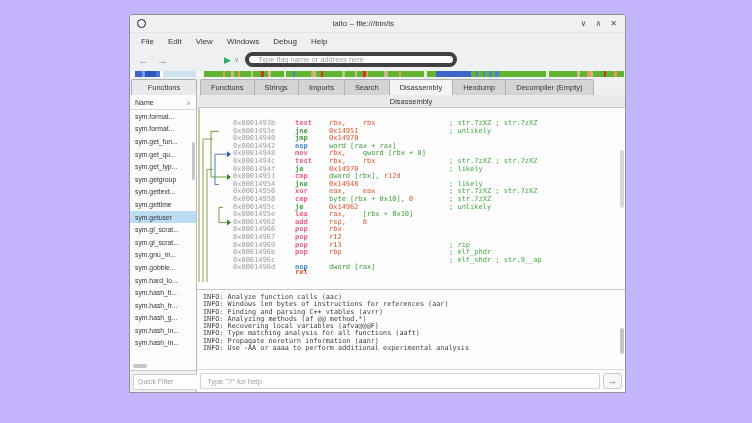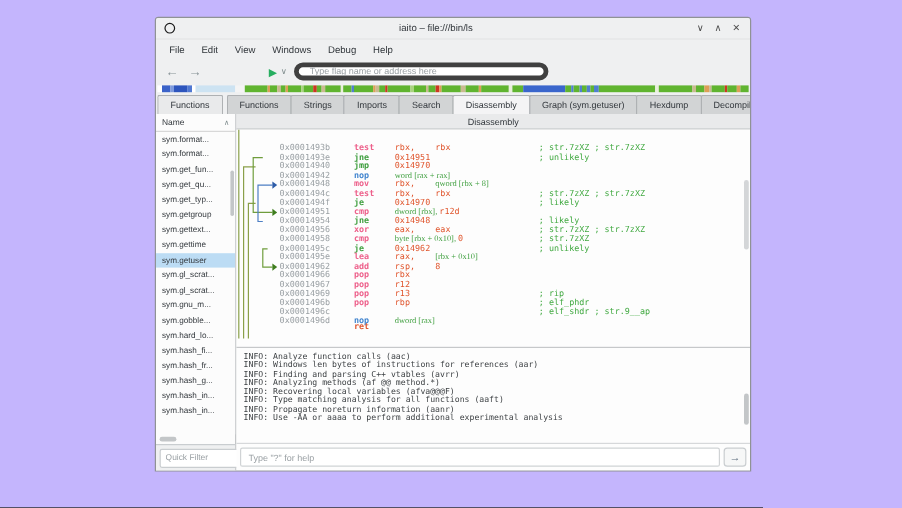--- a/index.html
+++ b/index.html
@@ -62,21 +62,21 @@
   .disasm{height:182px;background:#fdfdfd;position:relative;display:flex;border-bottom:1px solid #c6c8ca;}
   .arrowcol{width:36px;height:100%;flex:none;}
   .code{flex:1;padding-top:12px;font-family:"DejaVu Sans Mono","Liberation Mono",monospace;
         font-size:7px;line-height:7.6px;white-space:pre;overflow:hidden;}
   .dl{display:flex;height:7.6px;align-items:center;}
   .dl .a{color:#9aa0a4;width:62px;flex:none;}
   .dl .m{width:34px;flex:none;font-weight:bold;}
   .dl .o{width:120px;flex:none;}
   .dl .c{flex:1;}
   .mn-p{color:#ed5f8a;}  .mn-j{color:#3d9e3d;}  .mn-b{color:#4285cf;}  .mn-r{color:#e0562e;margin-top:24px;}
-  .op-n{color:#e0562e;}  .op-m{color:#3d9e3d;font-family:Liberation Serif, serif;}
+  .op-n{color:#e0562e;}  .op-m{color:#3d9e3d;}
   .cmt{color:#41a941;}
   .dis-sb{position:absolute;right:1px;top:42px;width:4px;height:58px;background:#d4d6d8;border-radius:2px;}
   
   .console-body{flex:1;background:#fdfdfd;position:relative;padding:4px 0 0 6px;
     font-family:"DejaVu Sans Mono","Liberation Mono",monospace;font-size:6.8px;line-height:7.3px;color:#3b3f42;
     border-bottom:1px solid #d6d8da;overflow:hidden;}
   .con-sb{position:absolute;right:1px;top:38px;width:4px;height:26px;background:#c3c6c8;border-radius:2px;}
   .consoleinput{height:22px;background:#fdfdfd;display:flex;align-items:center;padding:2px 3px;gap:3px;}
   .con-input{flex:1;height:16px;border:1px solid #d0d3d5;border-radius:2px;background:#fff;
              font-size:7.5px;padding:0 6px;outline:none;color:#31363b;font-family:"Liberation Sans",sans-serif;}
@@ -184,21 +184,20 @@
         <span style="background: rgb(96, 180, 48); flex: 6 0 0px;"></span>
       </div>
 
     <div class="tabbar">
       <div class="tab functions">Functions</div>
     <div class="tab">Functions</div>
         <div class="tab">Strings</div>
         <div class="tab">Imports</div>
         <div class="tab">Search</div>
         <div class="tab active">Disassembly</div>
-        <div class="tab">Graph (sym.getuser)</div>
         <div class="tab">Hexdump</div>
         <div class="tab">Decompiler (Empty)</div>
       </div>
 
     <div class="content">
       <div class="sidebar">
         <div class="colhead">
           <span class="lbl">Name</span>
           <span class="sort">∧</span>
         </div>

